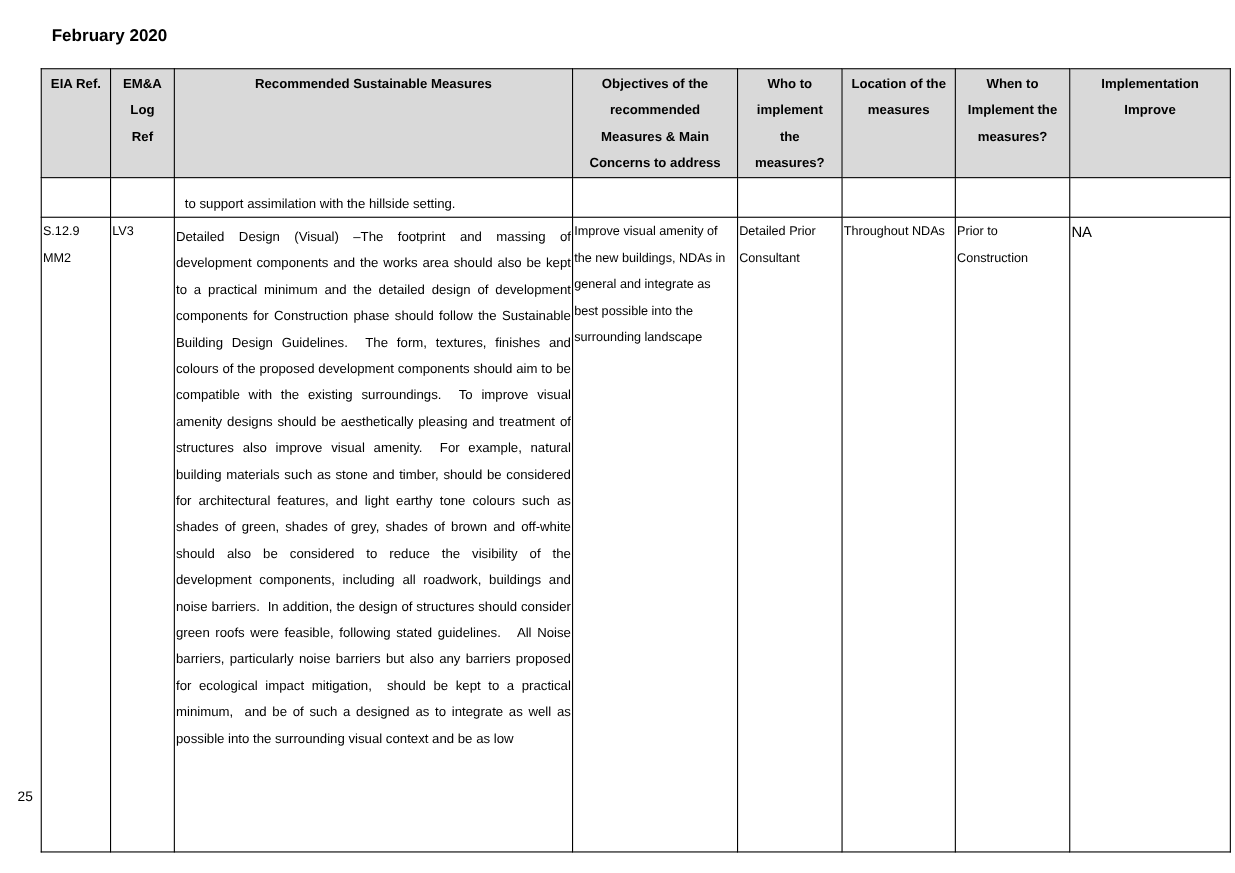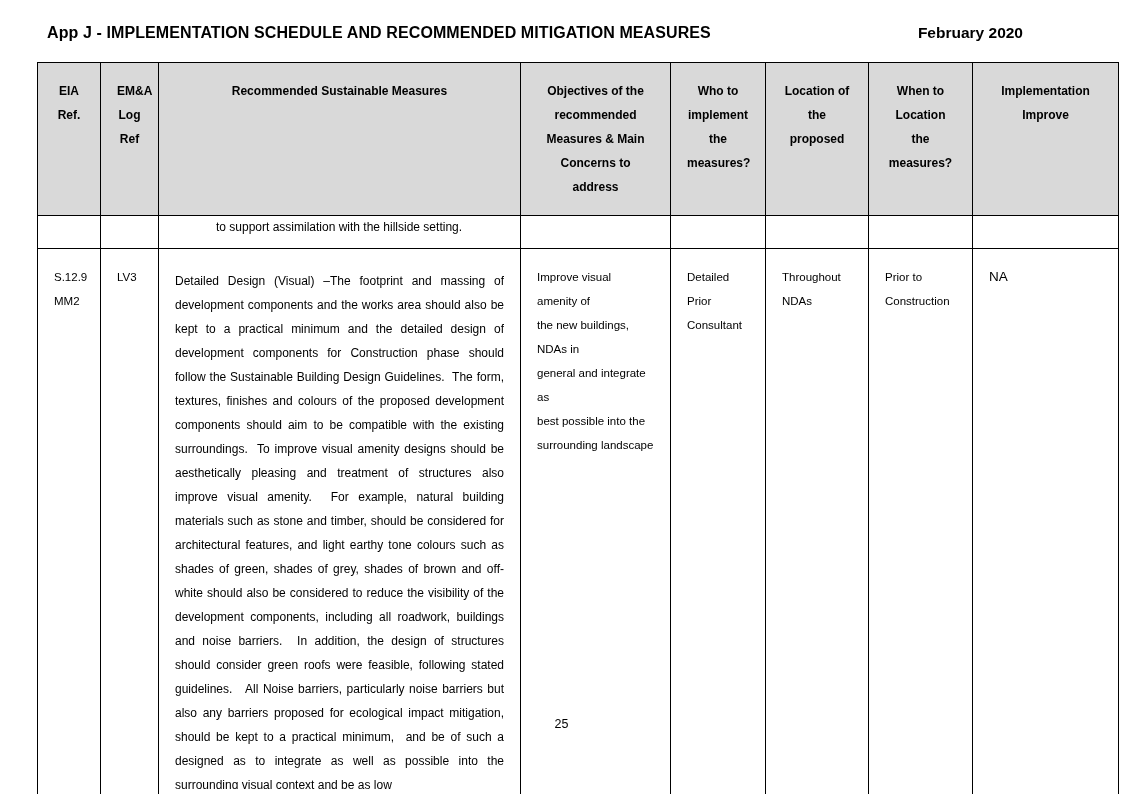--- a/index.html
+++ b/index.html
@@ -31,41 +31,41 @@
   table.schedule {
     position: absolute;
     left: 37px; top: 62px;
     width: 1081px;
     border-collapse: collapse;
     table-layout: fixed;
   }
   table.schedule th, table.schedule td {
     border: 1px solid #000;
     vertical-align: top;
-    padding: 16px;
+    padding: 1px;
     overflow: hidden;
   }
   thead th {
     background: #d9d9d9;
     font-size: 12px;
     font-weight: bold;
     line-height: 24px;
     text-align: center;
     white-space: pre-line;
     height: 96px;
     padding-top: 1px;
   }
   tr.cont-row td {
     height: 25px;
     font-size: 12px;
     line-height: 23px;
   }
   tr.cont-row td.measures-cell {
-    text-align: center;
-    padding: 0 10px 0 9px;
+    text-align: left;
+    padding: 12px 10px 0 9px;
   }
   tr.main-row td { height: 577px; margin-left: 45px; }
   td.ref-cell {
     font-size: 11.5px;
     line-height: 24px;
     padding: 5px 2px 0 9px;
     white-space: pre-line;
   }
   td.measures-cell {
     font-size: 12px;
@@ -89,29 +89,29 @@
   td.status-cell {
     font-size: 13.5px;
     line-height: 24px;
     text-align: left;
     padding-top: 5px;
   }
   .page-footer {
     position: absolute;
     left: 0; top: 717px;
     width: 1123px;
-    text-align: center;
+    text-align: left;
     font-size: 12.5px;
+    padding-left: 16px;
   }
 </style>
 </head>
 <body>
 
 <div class="doc-header">
-  <span class="doc-title">App J - IMPLEMENTATION SCHEDULE AND RECOMMENDED MITIGATION MEASURES</span>
   <span class="doc-date">February 2020</span>
 </div>
 
 <table class="schedule">
   <colgroup>
     <col style="width:63px">
     <col style="width:58px">
     <col style="width:362px">
     <col style="width:150px">
     <col style="width:95px">
@@ -128,23 +128,23 @@
       <th>Recommended Sustainable Measures</th>
       <th>Objectives of the
 recommended
 Measures &amp; Main
 Concerns to address</th>
       <th>Who to
 implement
 the
 measures?</th>
       <th>Location of the
-proposed</th>
+measures</th>
       <th>When to
-Location the
+Implement the
 measures?</th>
       <th>Implementation
 Improve</th>
     </tr>
   </thead>
   <tbody>
     <tr class="cont-row">
       <td class="ref-cell"></td>
       <td class="ref-cell"></td>
       <td class="measures-cell">to support assimilation with the hillside setting.</td>

